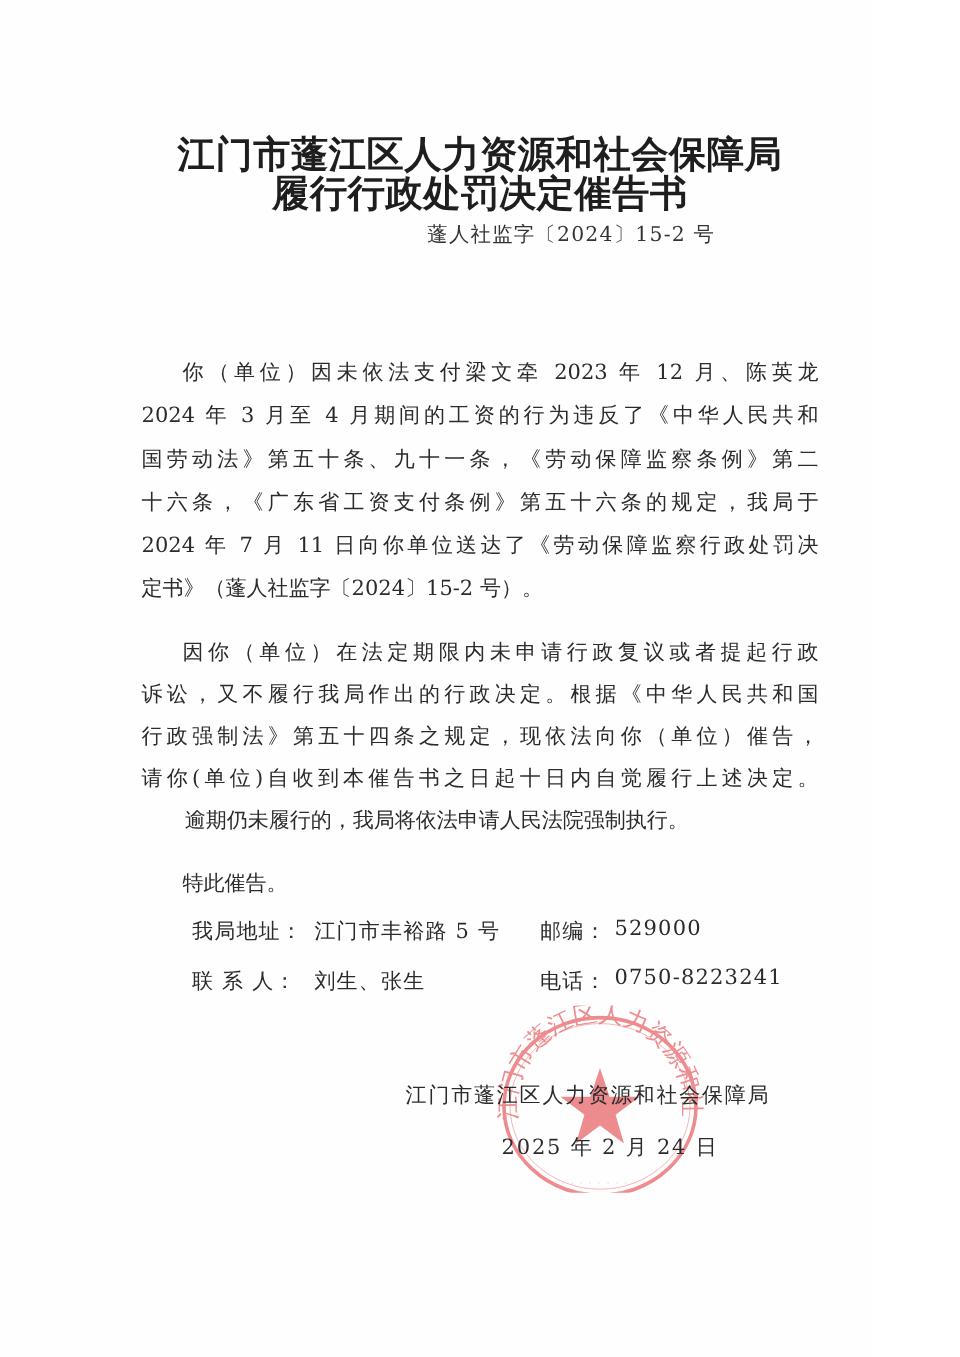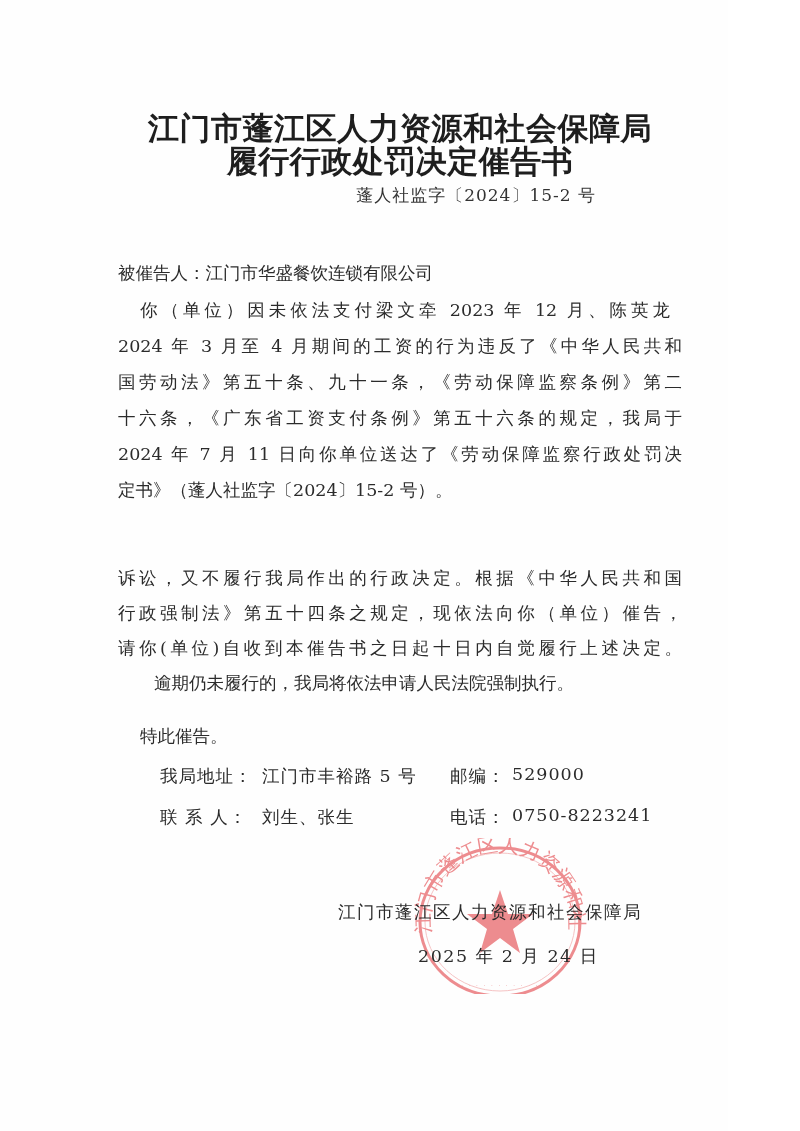--- a/index.html
+++ b/index.html
@@ -8,44 +8,44 @@
   .page { position: absolute; left: 0; top: 0; width: 728px; height: 1131px; background: #fefefe; }
   .title { position: absolute; left: 0; width: 800px; text-align: center;
            font-family: "DejaVu Sans", "Liberation Sans", sans-serif; font-weight: bold;
            font-size: 31px; color: #1e1e1e; letter-spacing: 0.5px; }
   .title.l1 { top: 108px; }
   .title.l2 { top: 141px; }
   .docno { position: absolute; top: 184px; right: 132px; font-size: 17px; color: #333; letter-spacing: 1px; }
   .line { position: absolute; left: 118px; width: 564px; font-size: 17.5px; color: #2b2b2b;
           white-space: nowrap; text-align: justify; text-align-last: justify; }
   .line.last { text-align-last: left; }
-  .line.indent { left: 140px; width: 530px; }
+  .line.indent { left: 152px; width: 530px; }
   .contact { position: absolute; font-size: 17.5px; color: #2b2b2b; white-space: nowrap; letter-spacing: 1px; }
   .sig { position: absolute; font-size: 17.5px; color: #2b2b2b; white-space: nowrap; letter-spacing: 1.5px; z-index: 3; }
   .note { position: absolute; left: 118px; top: 1032px; font-size: 11px; color: #444; white-space: nowrap; }
   .seal { position: absolute; left: 402px; top: 838px; width: 196px; height: 156px; z-index: 2; opacity: 0.75; }
 </style>
 </head>
 <body>
 
 <div class="page">
 
   <div class="title l1">江门市蓬江区人力资源和社会保障局</div>
   <div class="title l2">履行行政处罚决定催告书</div>
   <div class="docno">蓬人社监字〔2024〕15-2 号</div>
 
-  <div class="line last" style="top:261px;">被催告人：江门市华盛餐饮连锁有限公司</div>
 
   <div class="line indent" style="top:298px;">你（单位）因未依法支付梁文牵 2023 年 12 月、陈英龙</div>
   <div class="line" style="top:334px;">2024 年 3 月至 4 月期间的工资的行为违反了《中华人民共和</div>
   <div class="line" style="top:370px;">国劳动法》第五十条、九十一条，《劳动保障监察条例》第二</div>
   <div class="line" style="top:406px;">十六条，《广东省工资支付条例》第五十六条的规定，我局于</div>
   <div class="line" style="top:442px;">2024 年 7 月 11 日向你单位送达了《劳动保障监察行政处罚决</div>
   <div class="line last" style="top:478px;">定书》（蓬人社监字〔2024〕15-2 号）。</div>
 
+  <div class="line indent" style="top:531px;">因你（单位）在法定期限内未申请行政复议或者提起行政</div>
   <div class="line" style="top:566px;">诉讼，又不履行我局作出的行政决定。根据《中华人民共和国</div>
   <div class="line" style="top:601px;">行政强制法》第五十四条之规定，现依法向你（单位）催告，</div>
   <div class="line" style="top:636px;">请你(单位)自收到本催告书之日起十日内自觉履行上述决定。</div>
   <div class="line last" style="top:671px;margin-left:36px;">逾期仍未履行的，我局将依法申请人民法院强制执行。</div>
 
   <div class="line last indent" style="top:724px;">特此催告。</div>
 
   <div class="contact" style="left:160px; top:764px;">我局地址：</div>
   <div class="contact" style="left:262px; top:764px;text-align:right;">江门市丰裕路 5 号</div>
   <div class="contact" style="left:450px; top:764px;">邮编：</div>

